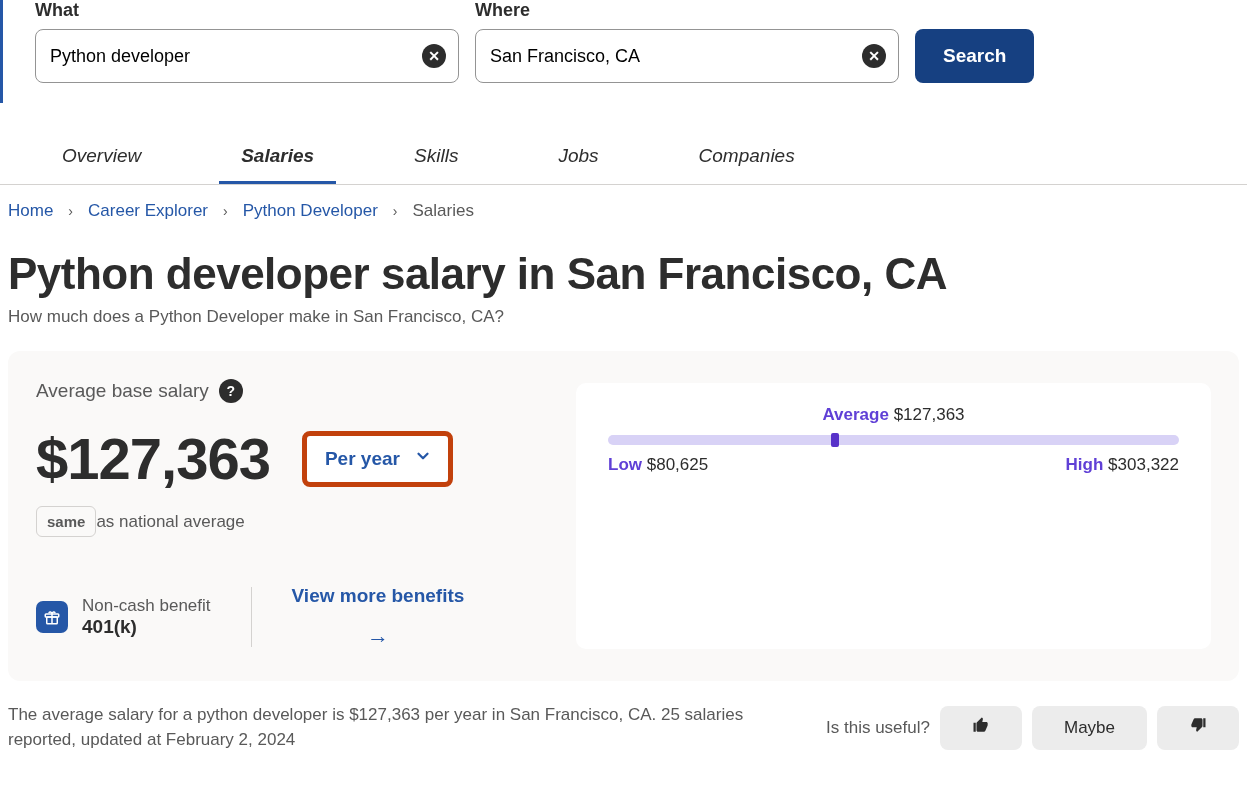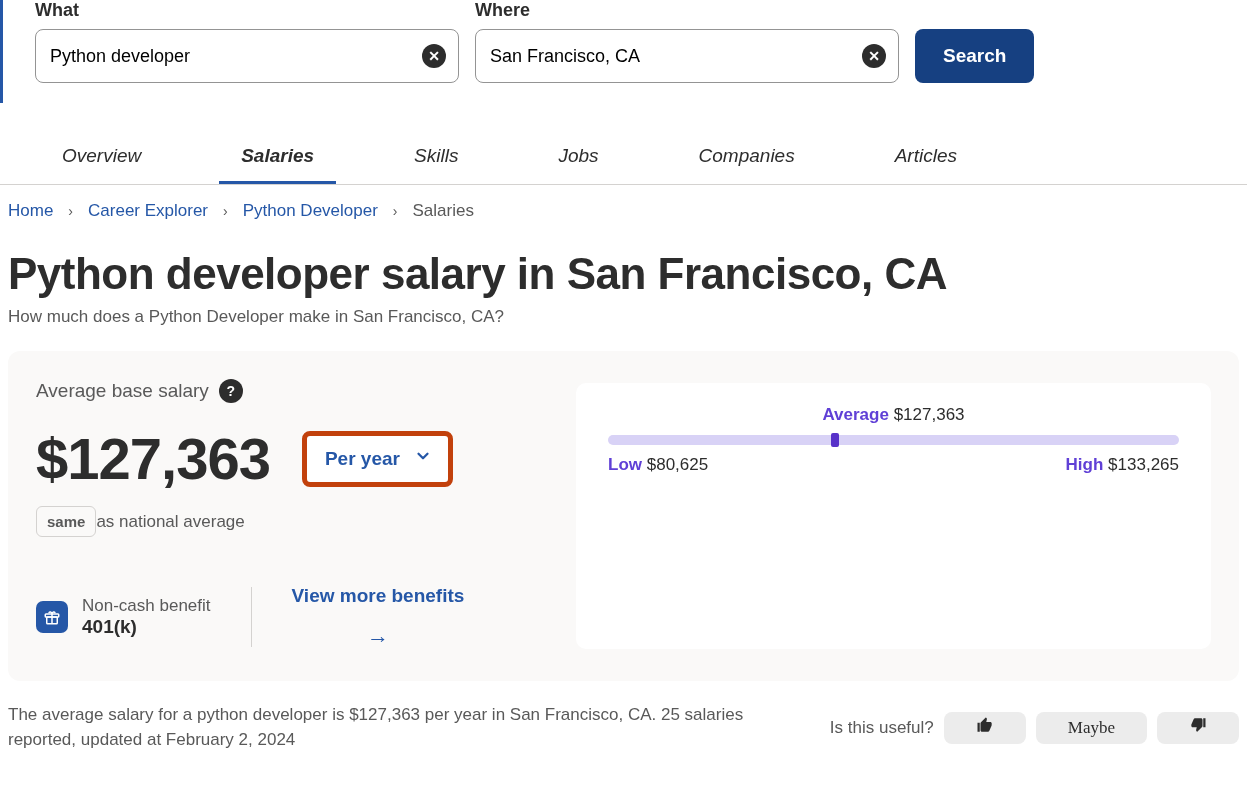--- a/index.html
+++ b/index.html
@@ -62,21 +62,21 @@
 .range-bar { position: relative; height: 10px; background: #d8d2f6; border-radius: 5px; }
 .range-tick { position: absolute; top: -2px; width: 8px; height: 14px; background: #5731c9; border-radius: 2px; }
 .range-bottom { display: flex; justify-content: space-between; margin-top: 10px; font-size: 17px; }
 .range-bottom .low-lbl { color: #6040d6; font-weight: 700; }
 .range-bottom .high-lbl { color: #6040d6; font-weight: 700; }
 
 .footer-row { display: flex; align-items: center; justify-content: space-between; margin-top: 22px; gap: 20px; }
 .footer-text { font-size: 17px; color: #595959; max-width: 760px; line-height: 1.45; }
 .feedback { display: flex; align-items: center; gap: 10px; }
 .feedback-label { font-size: 17px; color: #595959; }
-.fb-btn { background: #ececec; border: none; border-radius: 8px; height: 32px; padding: 0 32px; font-size: 17px; cursor: pointer; display: flex; align-items: center; justify-content: center; min-width: 48px; color: #2d2d2d; font-family: Liberation Serif, serif; }
+.fb-btn { background: #ececec; border: none; border-radius: 8px; height: 44px; padding: 0 32px; font-size: 17px; cursor: pointer; display: flex; align-items: center; justify-content: center; min-width: 48px; color: #2d2d2d; font-family: Liberation Sans, sans-serif; }
 </style>
 </head>
 <body>
 
 <div class="search-area">
   <div class="search-row">
     <div class="search-group">
       <label class="search-label">What</label>
       <div class="input-wrap">
         <input type="text" value="Python developer" style="">
@@ -93,21 +93,20 @@
     <button class="search-btn">Search</button>
   </div>
 </div>
 
 <div class="tabs" id="tabs-container">
     <div class="tab">Overview</div>
     <div class="tab active">Salaries</div>
     <div class="tab">Skills</div>
     <div class="tab">Jobs</div>
     <div class="tab">Companies</div>
-    <div class="tab">Articles</div>
   </div>
 
 <div class="breadcrumb" id="breadcrumb">
     <a>Home</a>
     <span class="chev">›</span>
     <a>Career Explorer</a>
     <span class="chev">›</span>
     <a>Python Developer</a>
     <span class="chev">›</span>
     <span>Salaries</span>
@@ -169,21 +168,21 @@
         <div class="range-bar">
           <div class="range-tick" id="range-tick" style="left: 39%;"></div>
         </div>
         <div class="range-bottom">
           <div>
             <span class="low-lbl">Low</span>
             <span>$80,625</span>
           </div>
           <div>
             <span class="high-lbl">High</span>
-            <span>$133,265</span>
+            <span>$303,322</span>
           </div>
         </div>
       </div>
     </div>
   </div>
 
   <div class="footer-row">
     <p class="footer-text">The average salary for a python developer is $127,363 per year in San Francisco, CA.  25 salaries reported, updated at February 2, 2024</p>
     <div class="feedback">
       <span class="feedback-label">Is this useful?</span>

